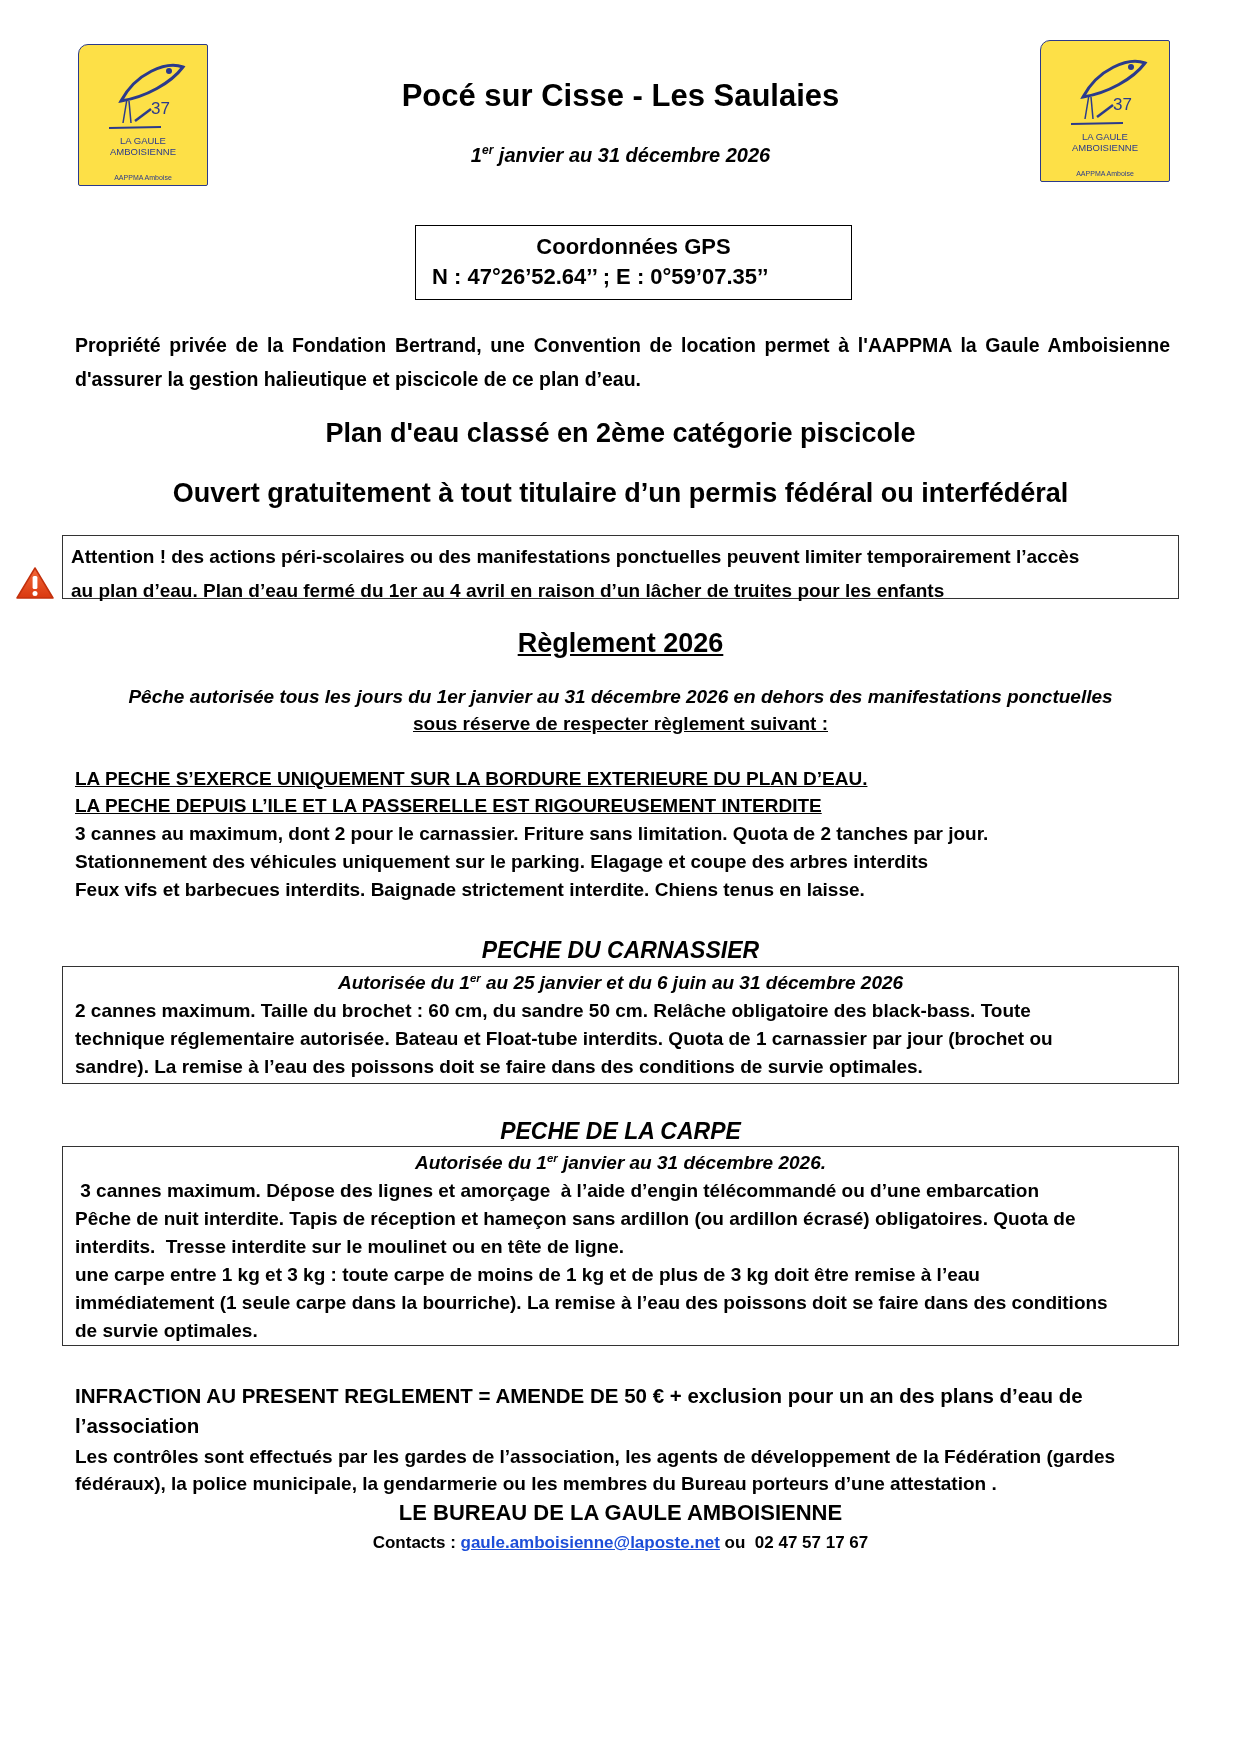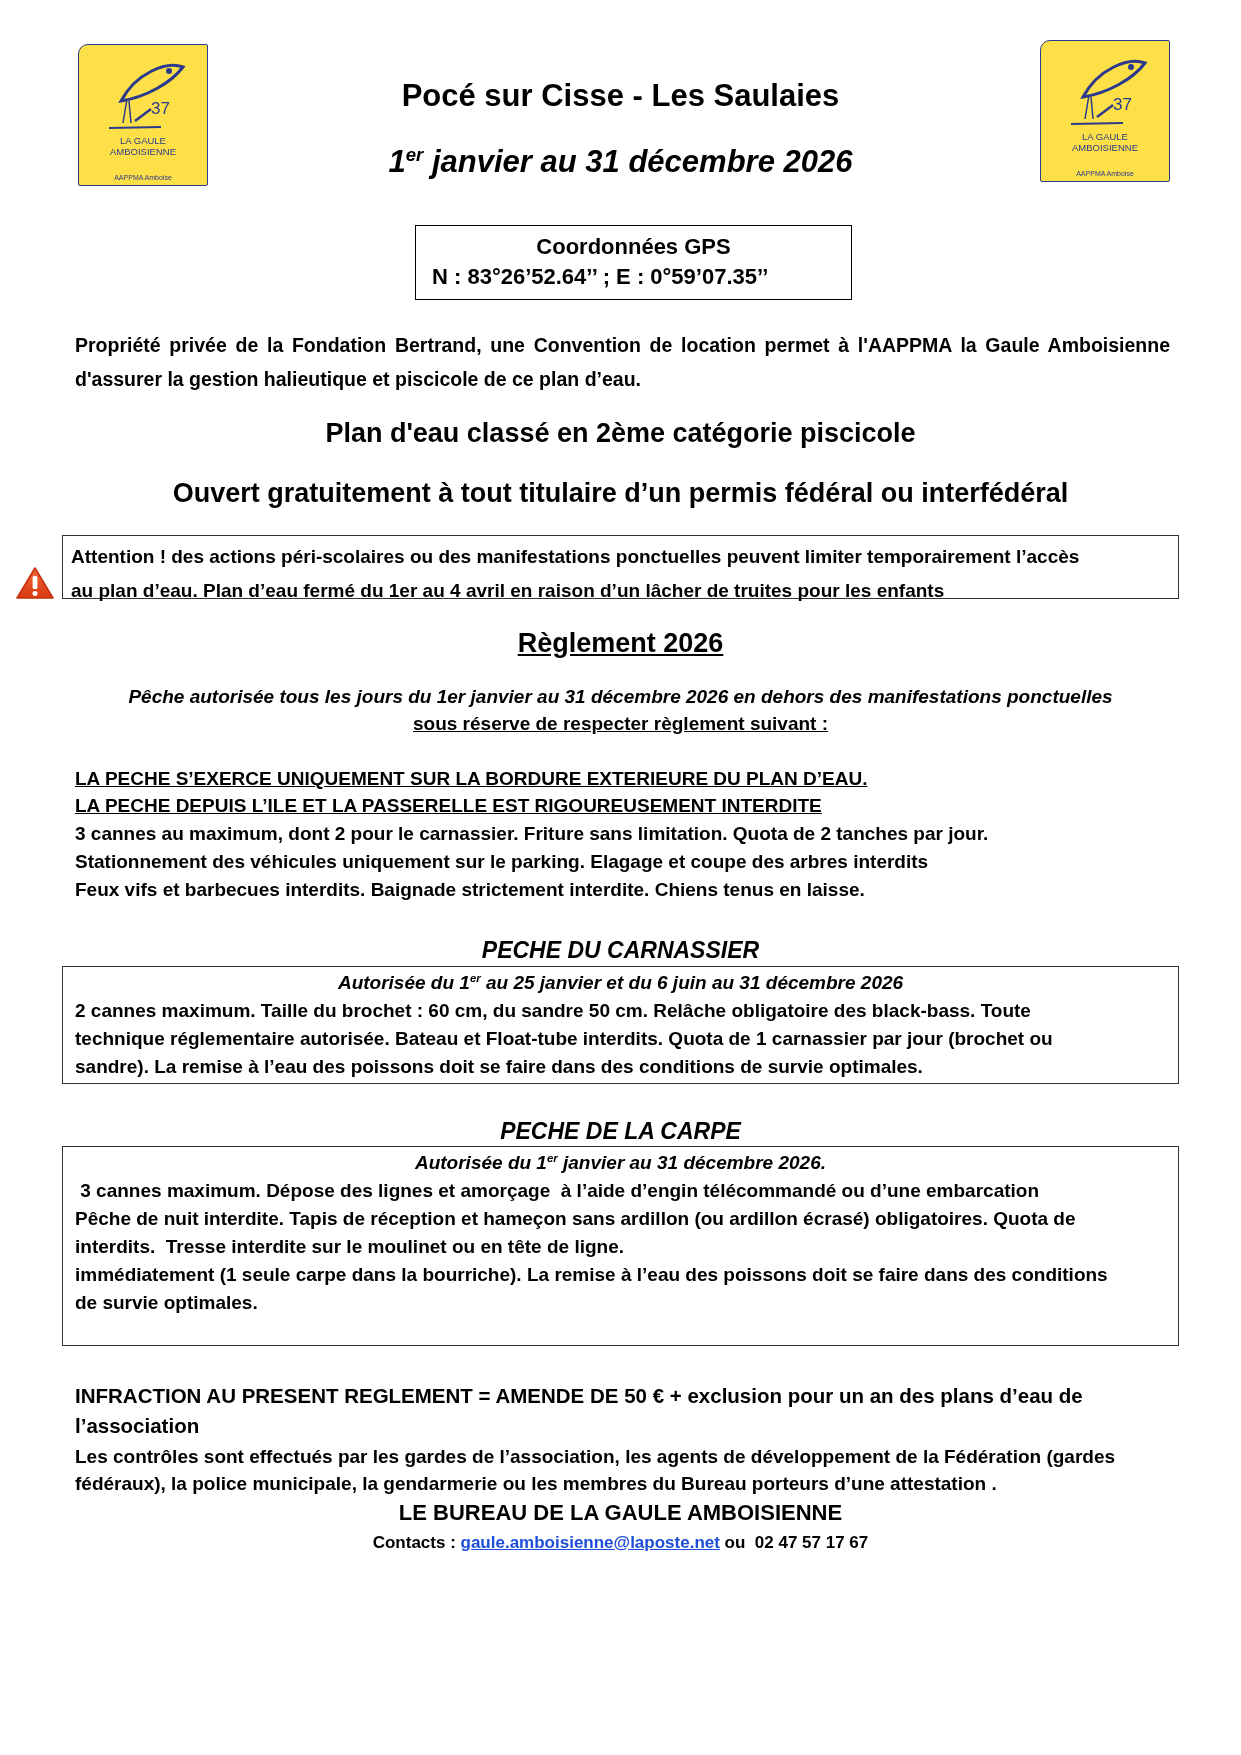--- a/index.html
+++ b/index.html
@@ -18,21 +18,21 @@
       position: absolute; left: 0; right: 0; text-align: center;
       font-family: "Liberation Sans", sans-serif; font-size: 9.5px;
       color: #2b3a8c; line-height: 11px;
     }
     .logo .lsub {
       position: absolute; left: 0; right: 0; bottom: 4px; text-align: center;
       font-size: 7px; color: #2b3a8c;
     }
     .center { left: 0; width: 1241px; text-align: center; }
     .title1 { top: 78px; font-size: 31px; font-weight: bold; }
-    .title2 { top: 144px; font-size: 31px; font-weight: bold; font-style: italic; }
+    .title2 { top: 144px; font-size: 20px; font-weight: bold; font-style: italic; }
     sup { font-size: 0.6em; line-height: 0; vertical-align: super; }
     .gpsbox {
       position: absolute; left: 415px; top: 225px; width: 437px; height: 75px;
       border: 1.5px solid #000; box-sizing: border-box;
       font-family: "Liberation Sans", sans-serif; font-weight: bold;
     }
     .gps-title { position: absolute; left: 0; right: 0; top: 8px; text-align: center; font-size: 22px; }
     .gps-coords { position: absolute; left: 16px; top: 38px; font-size: 22px; white-space: nowrap; }
     .para {
       position: absolute; left: 75px; width: 1095px;
@@ -93,21 +93,21 @@
   <span class="lsub">AAPPMA Amboise</span>
 </div>
 
 <div class="abs center title1">Pocé sur Cisse - Les Saulaies</div>
 <div class="abs center title2">
   <span>1</span><sup>er</sup><span> janvier au 31 décembre 2026</span>
 </div>
 
 <div class="gpsbox">
   <div class="gps-title">Coordonnées GPS</div>
-  <div class="gps-coords">N : 83°26’52.64’’ ; E : 0°59’07.35’’</div>
+  <div class="gps-coords">N : 47°26’52.64’’ ; E : 0°59’07.35’’</div>
 </div>
 
 <div class="para" style="top:328px;">Propriété privée de la Fondation Bertrand, une Convention de location permet à l'AAPPMA la Gaule Amboisienne d'assurer la gestion halieutique et piscicole de ce plan d’eau.</div>
 
 <div class="abs center h2" style="top:418px;">Plan d'eau classé en 2ème catégorie piscicole</div>
 <div class="abs center h2" style="top:478px;">Ouvert gratuitement à tout titulaire d’un permis fédéral ou interfédéral</div>
 
 <svg class="warn" width="40" height="34" viewBox="0 0 40 34">
   <defs>
     <linearGradient id="wg" x1="0" y1="0" x2="0" y2="1">
@@ -142,20 +142,21 @@
   <div style="white-space:nowrap;">technique réglementaire autorisée. Bateau et  Float-tube interdits. Quota de 1 carnassier par jour (brochet ou</div>
   <div style="white-space:nowrap;">sandre). La remise à l’eau des poissons doit se faire dans des conditions de survie optimales.</div>
 </div>
 
 <div class="abs center sect-title" style="top:1118px;">PECHE DE LA CARPE</div>
 <div class="box" style="top:1146px; height:200px;">
   <span class="c"><span>Autorisée du 1</span><sup>er</sup><span> janvier au 31 décembre 2026.</span></span>
   <div style="white-space:pre;"> 3 cannes maximum. Dépose des lignes et amorçage  à l’aide d’engin télécommandé ou d’une embarcation</div>
   <div style="white-space:nowrap;">Pêche de nuit interdite. Tapis de réception et hameçon sans ardillon (ou ardillon écrasé) obligatoires. Quota de</div>
   <div style="white-space:pre;">interdits.  Tresse interdite sur le moulinet ou en tête de ligne.</div>
+  <div style="white-space:nowrap;">une carpe entre 1 kg et 3 kg : toute carpe de moins de 1 kg et de plus de 3 kg doit être remise à l’eau</div>
   <div style="white-space:nowrap;">immédiatement (1 seule carpe dans la bourriche). La remise à l’eau des poissons doit se faire dans des conditions</div>
   <div style="white-space:nowrap;">de survie optimales.</div>
 </div>
 
 <div class="line" style="top:1384px; font-size:20.5px;">INFRACTION AU PRESENT REGLEMENT = AMENDE DE 50 € + exclusion pour un an des plans d’eau de</div>
 <div class="line" style="top:1414px; font-size:20.5px;">l’association</div>
 <div class="line" style="top:1446px;">Les contrôles sont effectués par les gardes de l’association, les agents de développement de la Fédération (gardes</div>
 <div class="line" style="top:1473px;">fédéraux), la police municipale, la gendarmerie ou les membres du Bureau porteurs d’une attestation .</div>
 
 <div class="abs center" style="top:1500px; font-size:22px; font-weight:bold;">LE BUREAU DE LA GAULE AMBOISIENNE</div>

